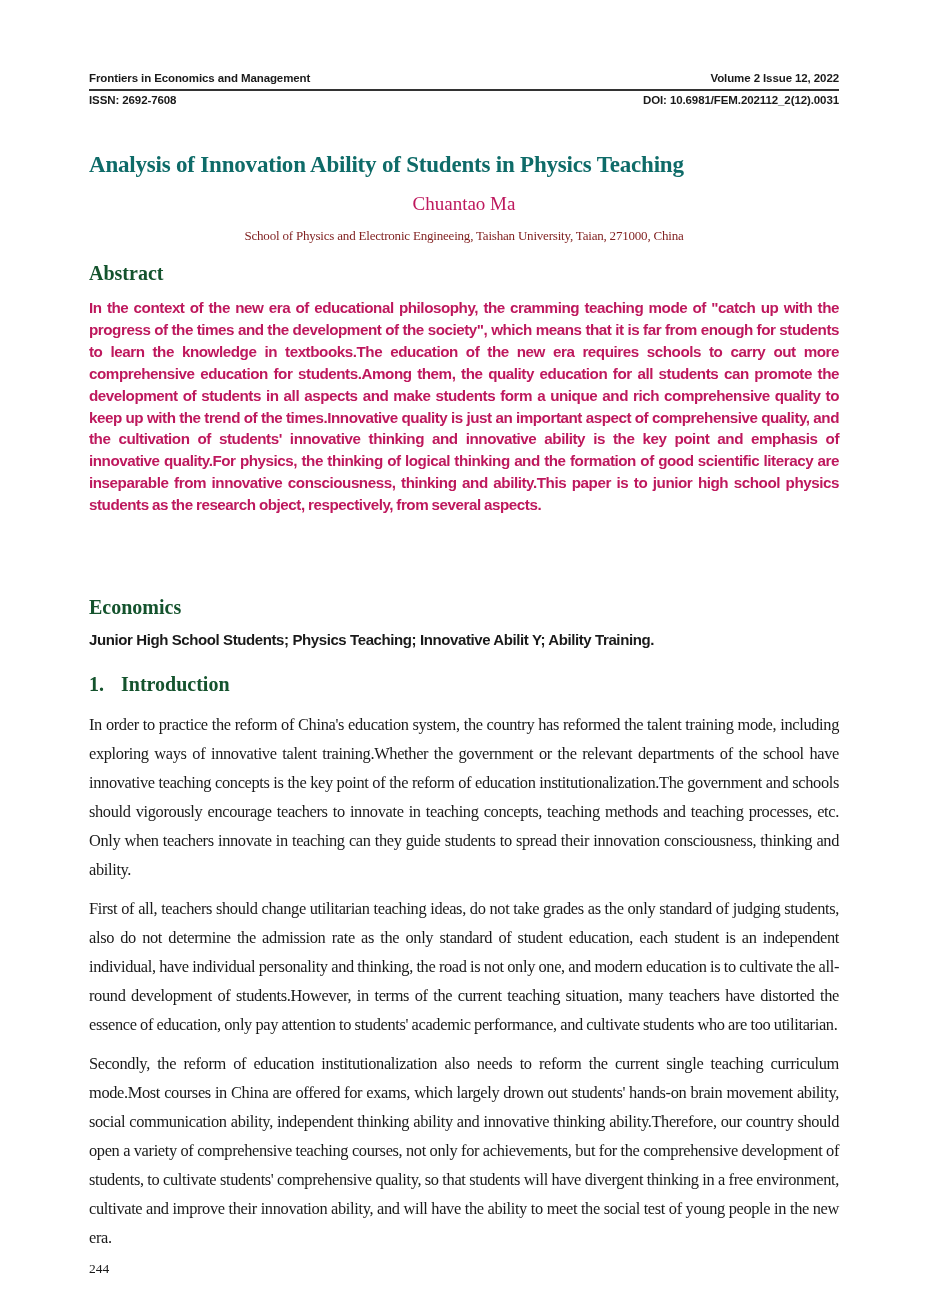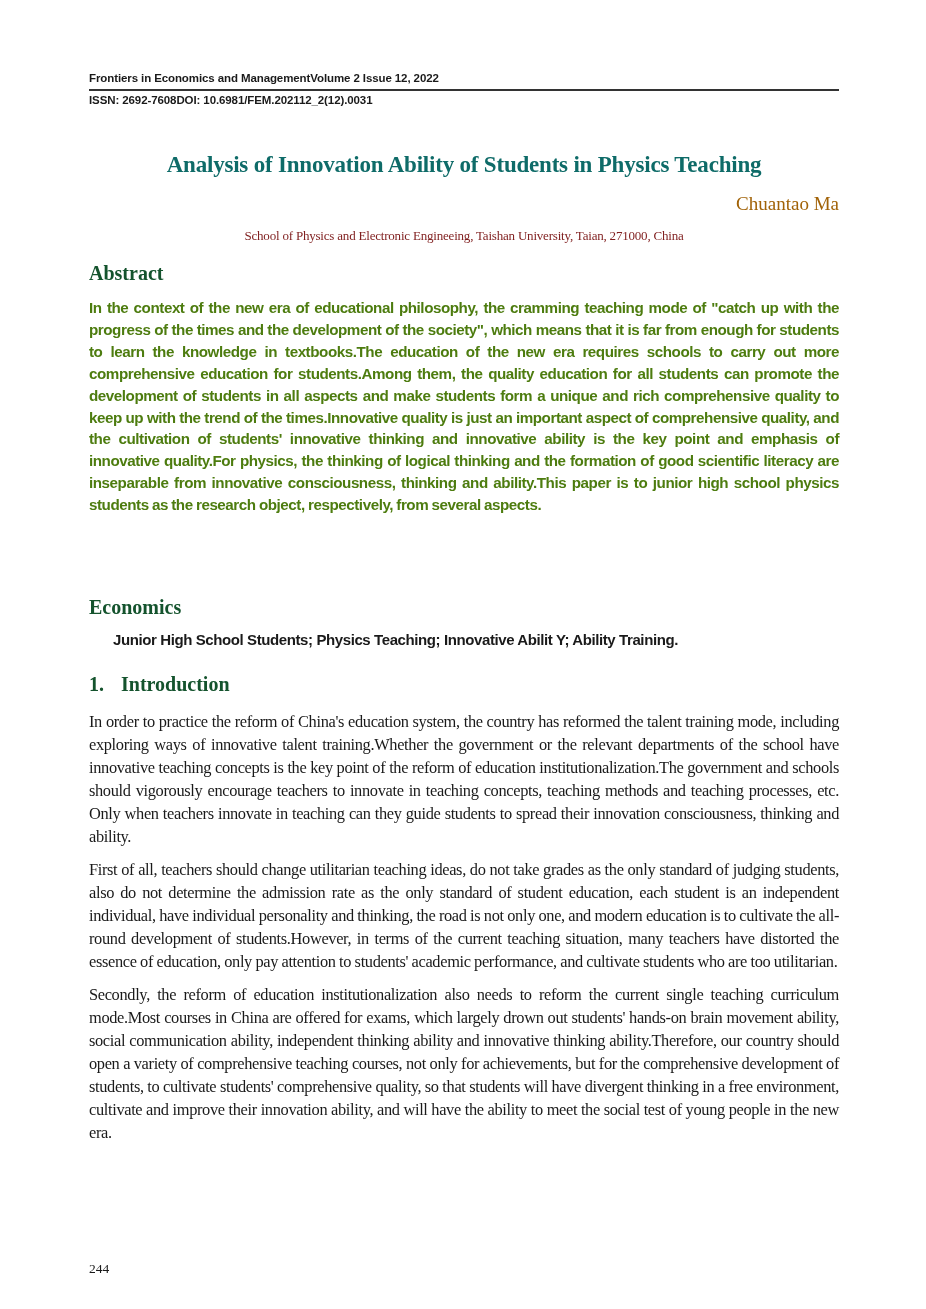--- a/index.html
+++ b/index.html
@@ -23,53 +23,54 @@
     }
     .running-header {
       position: absolute;
       left: 0;
       width: 750px;
       font-family: "Liberation Sans", "DejaVu Sans", sans-serif;
       font-weight: bold;
       font-size: 11.5px;
       color: #1a1a1a;
       display: flex;
+      justify-content: space-between;
       letter-spacing: -0.1px;
+      gap: 13px;
     }
     .hdr-row1 { top: 72px; }
     .hdr-rule {
       position: absolute;
       left: 0;
       top: 89px;
       width: 750px;
       height: 2px;
       background: #333333;
     }
     .hdr-row2 { top: 94px; }
 
     .title {
       position: absolute;
       top: 152px;
       left: 0;
       width: 750px;
-      text-align: center;
       font-family: "Liberation Serif", "DejaVu Serif", serif;
       font-weight: bold;
       font-size: 23px;
       color: #0e6b68;
       letter-spacing: -0.2px;
     }
     .author {
       position: absolute;
       top: 193px;
       left: 0;
       width: 750px;
-      text-align: right;
+      text-align: center;
       font-size: 19px;
-      color: #a16207;
+      color: #be185d;
     }
     .affiliation {
       position: absolute;
       top: 228px;
       left: 0;
       width: 750px;
       text-align: center;
       font-size: 13px;
       color: #7f1d1d;
       letter-spacing: -0.2px;
@@ -92,45 +93,44 @@
       top: 297px;
       left: 0;
       width: 750px;
       font-family: "Liberation Sans", "DejaVu Sans", sans-serif;
       font-weight: bold;
       font-size: 15.2px;
       line-height: 21.9px;
       text-align: justify;
       letter-spacing: -0.45px;
       word-spacing: -0.5px;
-      color: #4d7c0f;
+      color: #be185d;
     }
     .keywords-body {
       position: absolute;
       top: 631px;
       left: 0;
       width: 750px;
       font-family: "Liberation Sans", "DejaVu Sans", sans-serif;
       font-weight: bold;
       font-size: 15px;
       letter-spacing: -0.4px;
       color: #1a1a1a;
-      margin-left: 24px;
     }
     .intro {
       position: absolute;
       top: 710px;
       left: 0;
       width: 750px;
     }
     .intro p {
       margin: 0;
       font-family: "Liberation Serif", "DejaVu Serif", serif;
       font-size: 16.4px;
-      line-height: 23px;
+      line-height: 29px;
       text-align: justify;
       letter-spacing: -0.35px;
       word-spacing: -0.3px;
       color: #1a1a1a;
     }
     .intro p + p { margin-top: 10px; }
 
     .page-number {
       position: absolute;
       top: 1261px;

